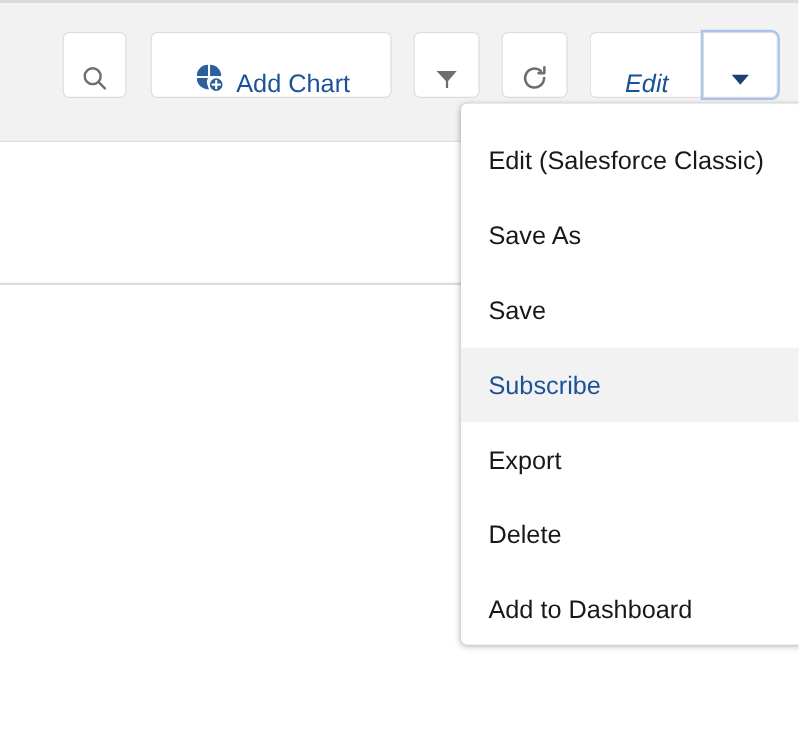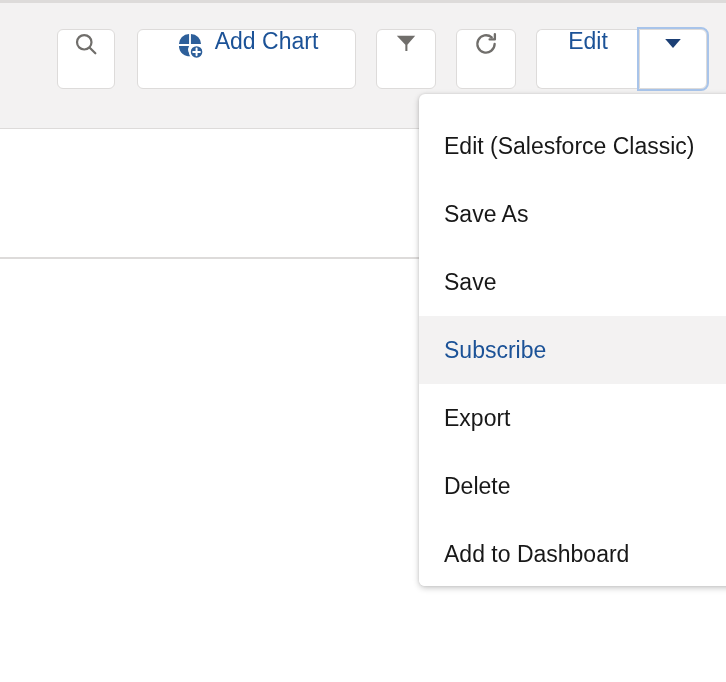--- a/index.html
+++ b/index.html
@@ -34,35 +34,36 @@
     box-sizing: border-box;
   }
 
   .btn {
     position: absolute;
     box-sizing: border-box;
     background: #ffffff;
     border: 1px solid #dddbda;
     border-radius: 6px;
     display: flex;
-    align-items: flex-start;
+    align-items: flex-end;
     justify-content: center;
     cursor: pointer;
     padding: 0;
   }
 
   #search-button   { left: 57px;  top: 26px; width: 58px;  height: 60px; }
   #add-chart-button{ left: 137px; top: 26px; width: 219px; height: 60px; gap: 10px; }
   #filter-button   { left: 376px; top: 26px; width: 60px;  height: 60px; }
   #refresh-button  { left: 456px; top: 26px; width: 60px;  height: 60px; }
 
   #edit-button {
     left: 536px; top: 26px; width: 103px; height: 60px;
     border-radius: 6px 0 0 6px;
     border-right: none;
+    font-style: italic;
   }
   #edit-dropdown-button {
     left: 639px; top: 26px; width: 68px; height: 60px;
     border-radius: 0 6px 6px 0;
     outline: 2px solid #a8c4ea;
     outline-offset: 0px;
     z-index: 5;
   }
 
   .btn-label {

